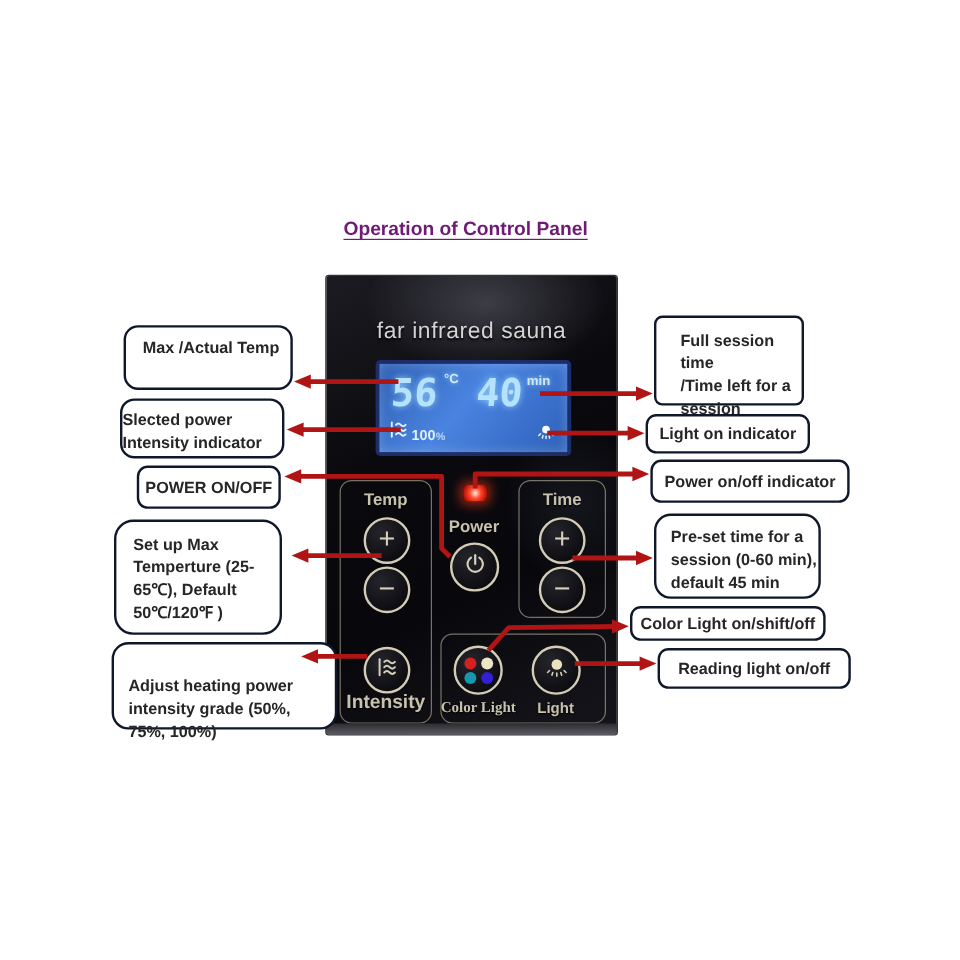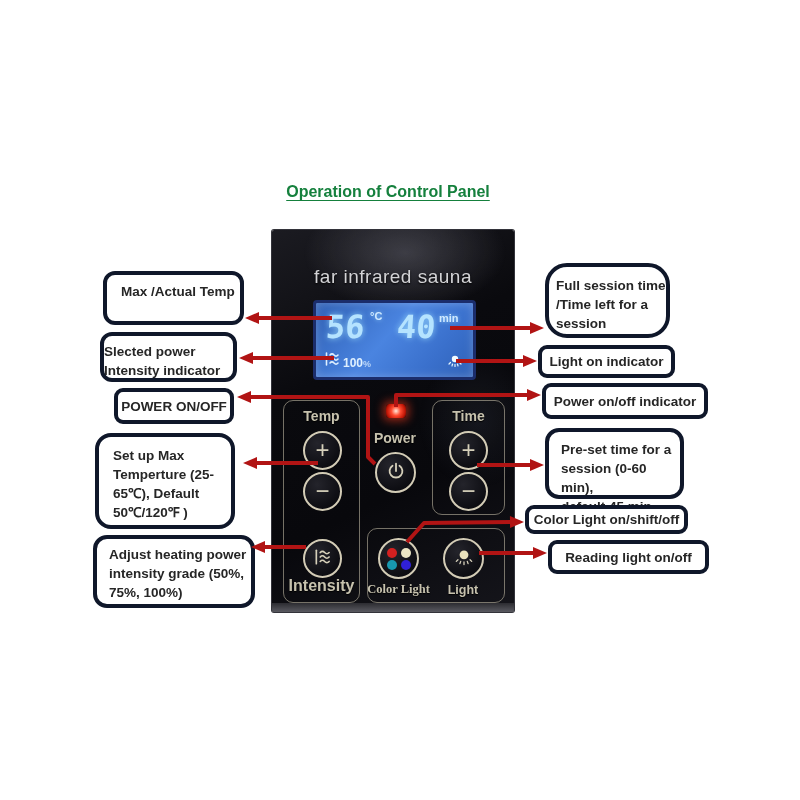--- a/index.html
+++ b/index.html
@@ -1,21 +1,21 @@
 <!DOCTYPE html>
 <html><head>
 <meta charset="utf-8">
 <style>
   html,body{margin:0;padding:0;}
   .page{position:relative;width:800px;height:800px;background:#ffffff;overflow:hidden;
         font-family:"Liberation Sans",sans-serif;}
 
   
   .title{position:absolute;left:258px;top:183px;width:260px;text-align:center;
-         font-size:16px;font-weight:bold;color:#15803d;text-decoration:underline;
+         font-size:16px;font-weight:bold;color:#701a75;text-decoration:underline;
          text-underline-offset:3px;}
 
   
   .panel{position:absolute;left:272px;top:230px;width:242px;height:382px;border-radius:2px;
          background:linear-gradient(155deg,#1b1b21 0%,#0a0a0e 35%,#08080c 65%,#15151b 100%);
          box-shadow:0 0 0 1px #33333a;}
   .panel-sheen{position:absolute;inset:0;pointer-events:none;border-radius:2px;
          background:radial-gradient(ellipse 60% 22% at 55% 6%,rgba(160,160,175,.30),transparent 70%),
                     radial-gradient(ellipse 35% 25% at 85% 50%,rgba(90,100,120,.16),transparent 70%);}
   .panel-bezel{position:absolute;left:0;right:0;bottom:0;height:9px;
@@ -49,31 +49,31 @@
        background:radial-gradient(circle at 50% 50%,#ffe9da 0%,#ff4a30 38%,#c01505 75%,rgba(120,10,0,.25) 100%);
        box-shadow:0 0 9px 3px rgba(255,60,30,.55);}
   .dots{position:relative;width:24px;height:24px;}
   .dot{position:absolute;width:10px;height:10px;border-radius:50%;}
   .dot.d1{left:0;top:1px;background:#d42020;}
   .dot.d2{right:0;top:1px;background:#ece6c4;}
   .dot.d3{left:0;bottom:1px;background:#1898b0;}
   .dot.d4{right:0;bottom:1px;background:#3020d8;}
 
   
-  .callout{position:absolute;box-sizing:border-box;background:#fff;border:4px solid #0f172a;
+  .callout{position:absolute;box-sizing:border-box;background:#fff;border:2px solid #0f172a;
            color:#262626;font-size:13.5px;font-weight:bold;line-height:19px;
            white-space:pre-line;border-radius:12px;}
   .c-center{display:flex;align-items:center;justify-content:center;text-align:center;
             border-radius:9px;}
   .co-max{left:103px;top:271px;width:141px;height:54px;padding:7px 0 0 14px;}
   .co-sel{left:100px;top:332px;width:137px;height:50px;padding:6px 0 0 0;}
   .co-pow{left:114px;top:388px;width:120px;height:36px;}
   .co-set{left:95px;top:433px;width:140px;height:96px;padding:9px 0 0 14px;border-radius:16px;}
-  .co-adj{left:93px;top:535px;width:162px;height:73px;padding:6px 0 0 12px;border-radius:14px;}
-  .co-ful{left:545px;top:263px;width:125px;height:75px;padding:9px 0 0 7px;border-radius:22px;}
+  .co-adj{left:93px;top:535px;width:188px;height:73px;padding:25px 0 0 12px;border-radius:14px;}
+  .co-ful{left:545px;top:263px;width:125px;height:75px;padding:9px 0 0 20px;border-radius:7px;}
   .co-lgt{left:538px;top:345px;width:137px;height:33px;}
   .co-pin{left:542px;top:383px;width:166px;height:36px;}
   .co-pre{left:545px;top:428px;width:139px;height:71px;padding:8px 0 0 12px;border-radius:14px;}
   .co-col{left:525px;top:505px;width:163px;height:29px;}
   .co-rea{left:548px;top:540px;width:161px;height:34px;}
 
   .arrows{position:absolute;left:0;top:0;pointer-events:none;}
 </style>
 </head>
 <body>

